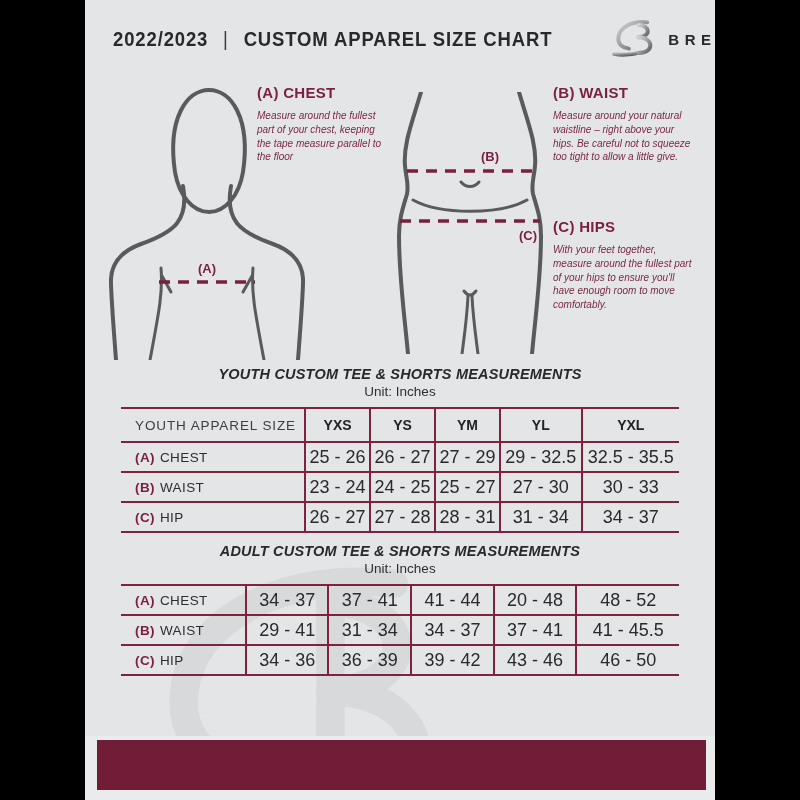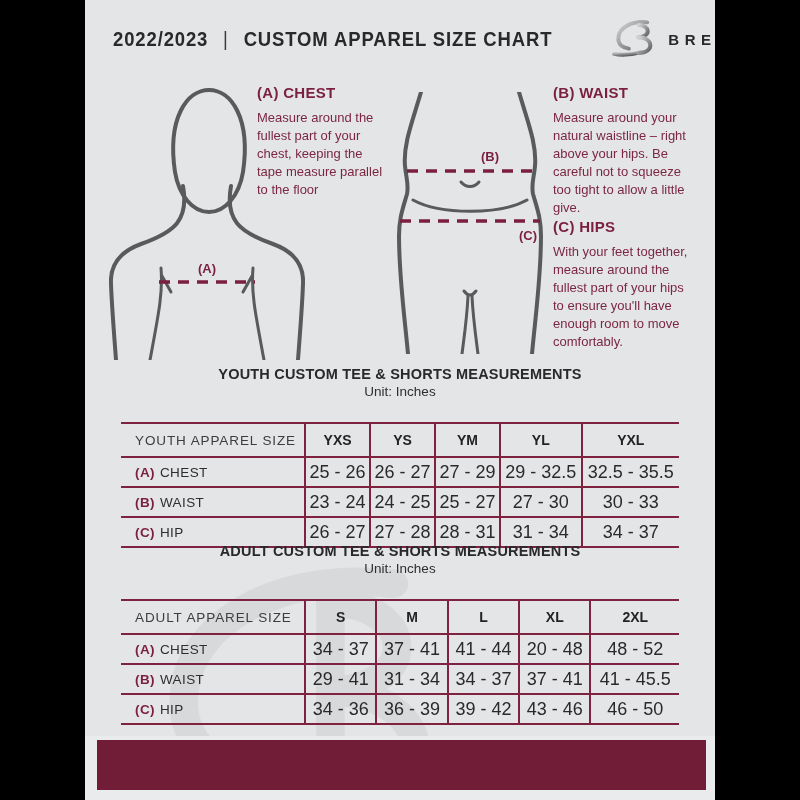--- a/index.html
+++ b/index.html
@@ -23,37 +23,37 @@
 
   
   .diagram { position:absolute; top:78px; left:0; width:630px; height:292px; z-index:1; }
   .fig-torso { position:absolute; left:24px; top:2px; width:196px; height:280px; }
   .fig-waist { position:absolute; left:310px; top:14px; width:150px; height:262px; }
   .inst { position:absolute; }
   .inst-a { left:172px; top:6px; width:134px; }
   .inst-b { left:468px; top:6px; width:144px; }
   .inst-c { left:468px; top:140px; width:144px; }
   .inst h3 { font-size:15px; font-weight:bold; color:#7b1f3e; letter-spacing:.3px; }
-  .inst p  { margin-top:8px; font-size:13px; line-height:1.38;
+  .inst p  { margin-top:8px; font-style:italic; font-size:10px; line-height:1.38;
              color:#7b2742; }
   .outline { stroke:#595a5c; stroke-width:4; fill:none; stroke-linecap:round; }
   .outline-thin { stroke:#595a5c; stroke-width:3; fill:none; stroke-linecap:round; }
   .dash { stroke:#7b1f3e; stroke-width:3.4; stroke-dasharray:11 8; fill:none; }
   .svglabel { font-family:"Liberation Sans",sans-serif; font-weight:bold;
               font-size:13px; fill:#7b1f3e; }
 
   
   .measure-block { position:absolute; left:36px; width:558px; z-index:1; }
   .youth-block { top:366px; }
   .adult-block { top:543px; }
   .tbl-title { text-align:center; font-weight:bold; font-size:14.5px;
-               letter-spacing:.2px; color:#29292b; }
+               letter-spacing:.2px; color:#29292b;font-style:italic; }
   .tbl-unit  { text-align:center; font-size:13.5px;
                color:#2e2e30; margin-top:2px; }
-  table.size-table { width:100%; border-collapse:collapse; margin-top:23px;
+  table.size-table { width:100%; border-collapse:collapse; margin-top:8px;
                      border-top:2px solid #7e2240; }
   table.size-table tr { border-bottom:2px solid #7e2240; }
   table.size-table th, table.size-table td { height:30px; vertical-align:middle; }
   table.size-table tr.head-row th { height:34px; }
   .label-col { width:33%; text-align:left; padding-left:14px; font-weight:normal;
                letter-spacing:.9px; color:#3c3d3f; font-size:13.5px; }
   .size-col { font-weight:bold; font-size:14px; color:#232325; text-align:center; }
   .vline { border-left:2px solid #7e2240; }
   td.val { text-align:center; font-size:18px; color:#2a2a2c; }
   td.row-label { text-align:left; padding-left:14px; font-size:13.5px; color:#2e2e30;
@@ -184,28 +184,20 @@
         </tr>
       </tbody>
         </table>
     </section>
 
     <section class="measure-block adult-block">
       <div class="tbl-title">ADULT CUSTOM TEE &amp; SHORTS MEASUREMENTS</div>
       <div class="tbl-unit">Unit: Inches</div>
       <table class="size-table">
         <tbody>
-            <tr class="head-row">
-          <th class="label-col">ADULT APPAREL SIZE</th>
-          <th class="size-col vline">S</th>
-          <th class="size-col vline">M</th>
-          <th class="size-col vline">L</th>
-          <th class="size-col vline">XL</th>
-          <th class="size-col vline">2XL</th>
-        </tr>
         <tr>
           <td class="row-label"><span class="prefix">(A)</span><span>CHEST</span></td>
           <td class="val vline">34 - 37</td>
           <td class="val vline">37 - 41</td>
           <td class="val vline">41 - 44</td>
           <td class="val vline">20 - 48</td>
           <td class="val vline">48 - 52</td>
         </tr>
         <tr>
           <td class="row-label"><span class="prefix">(B)</span><span>WAIST</span></td>

